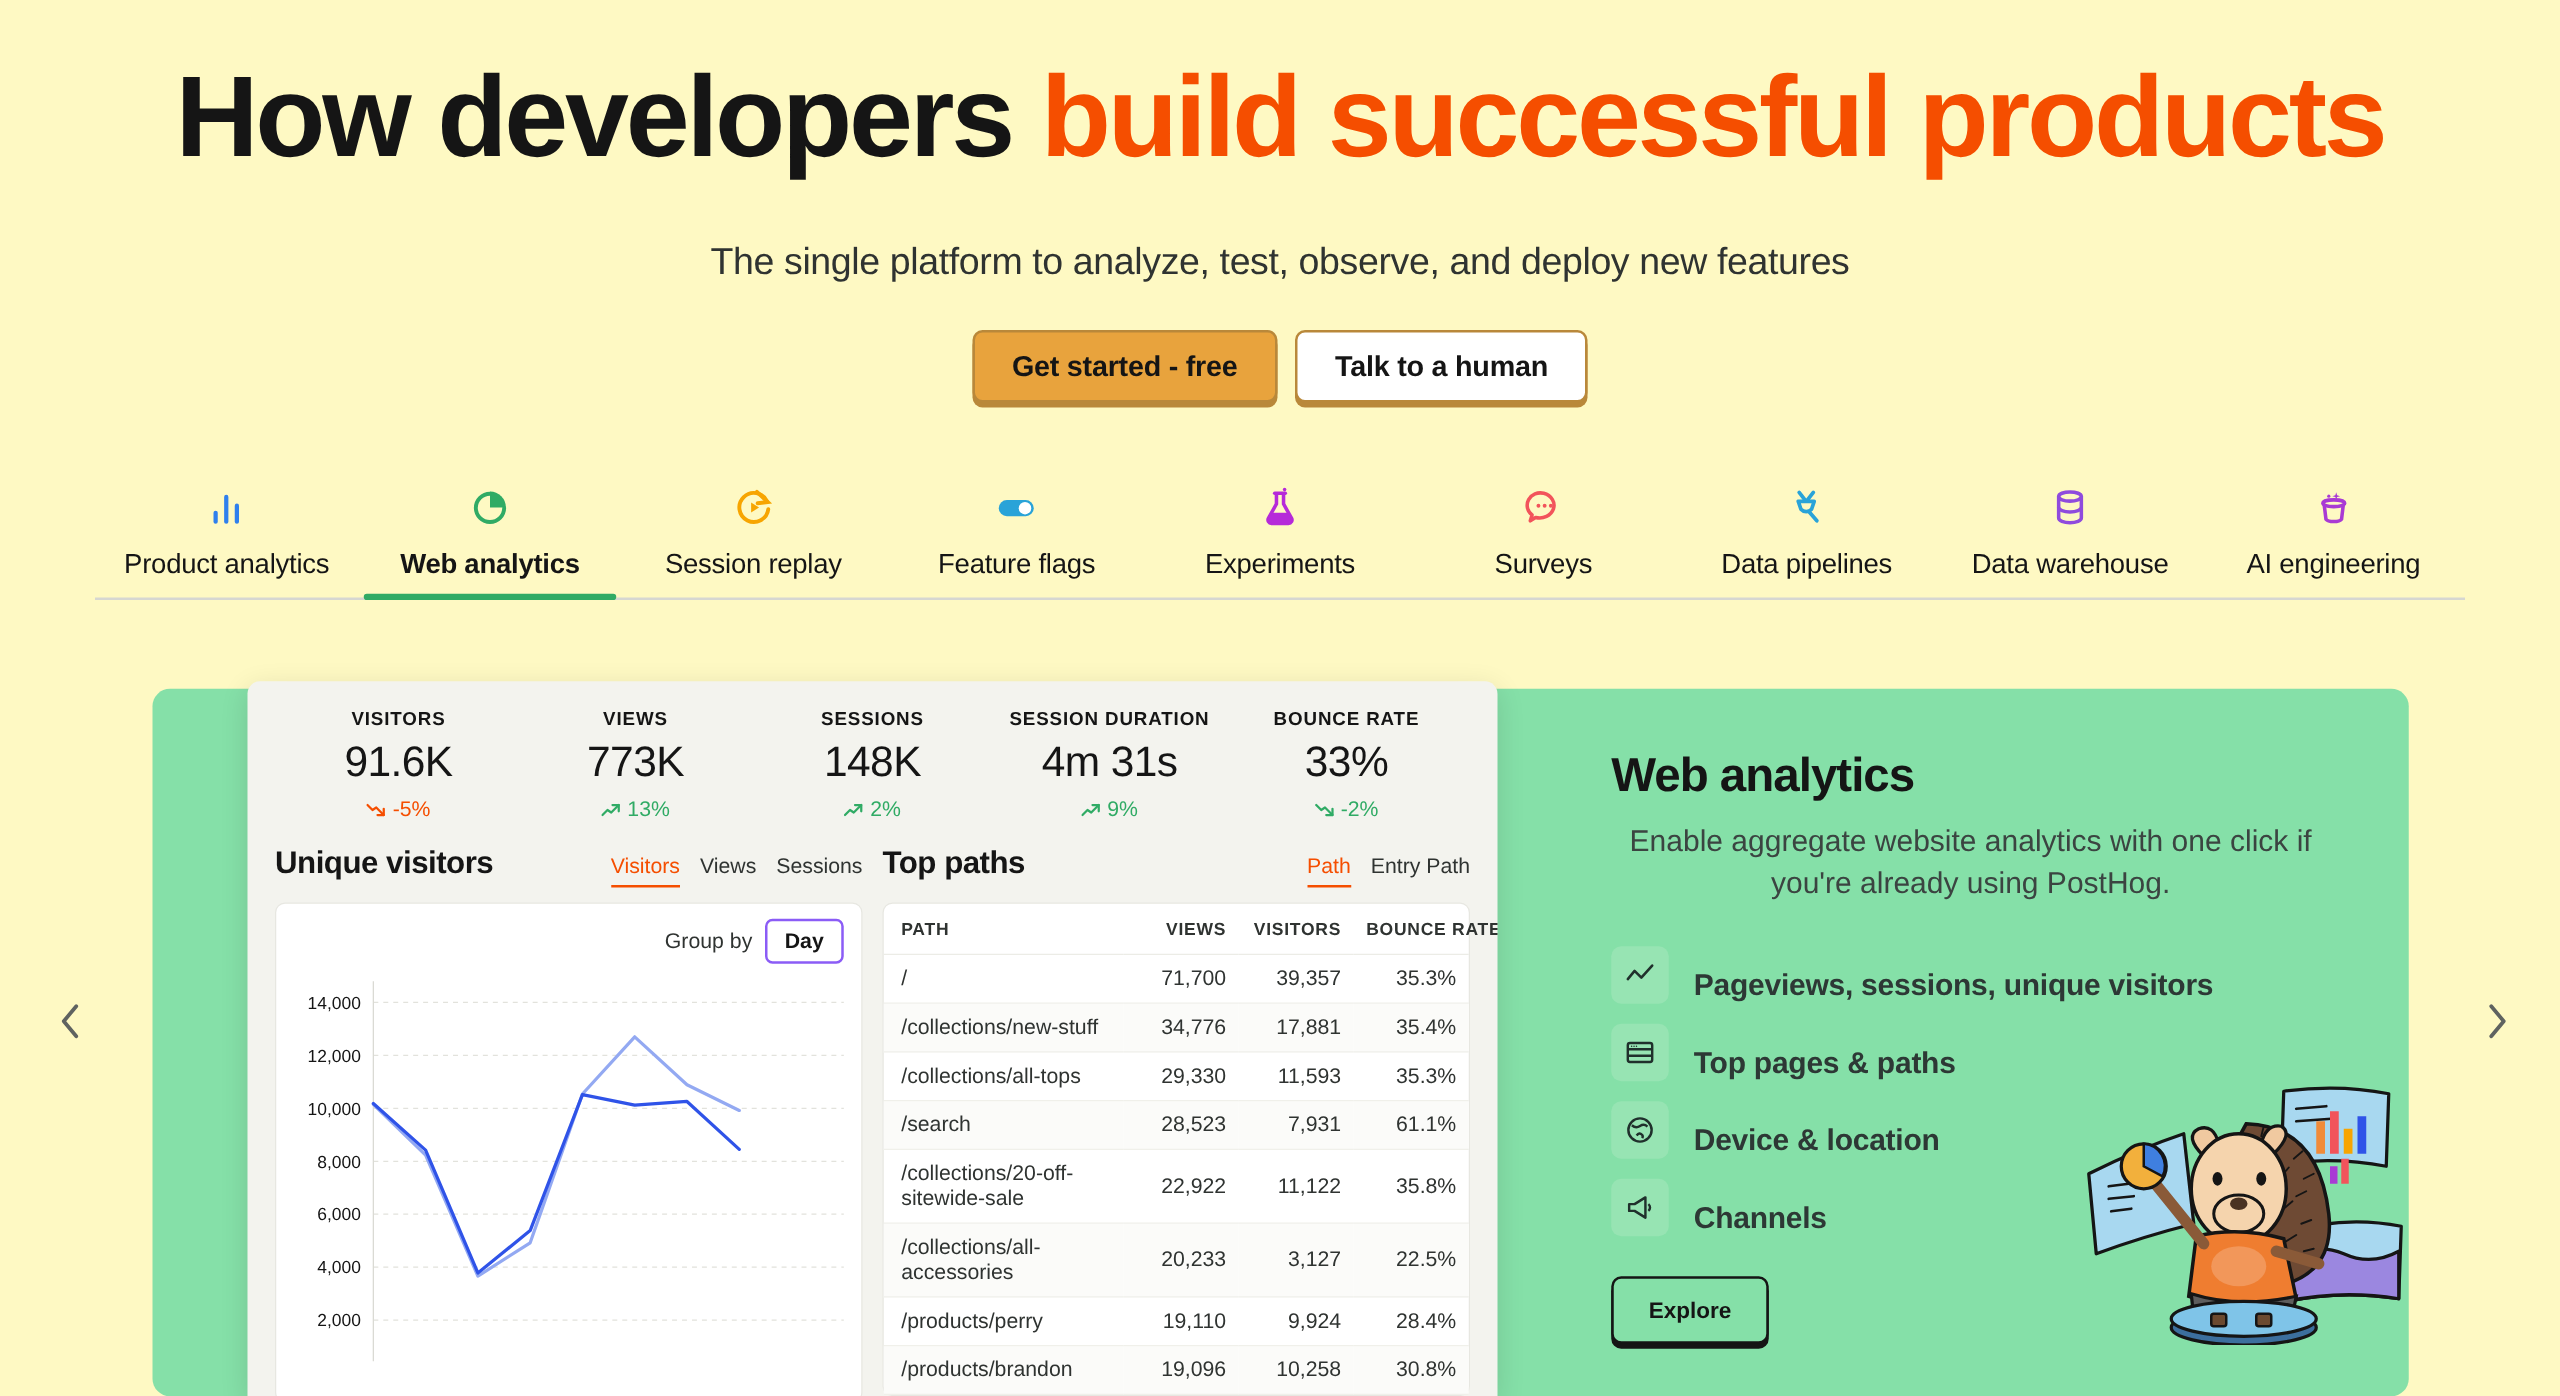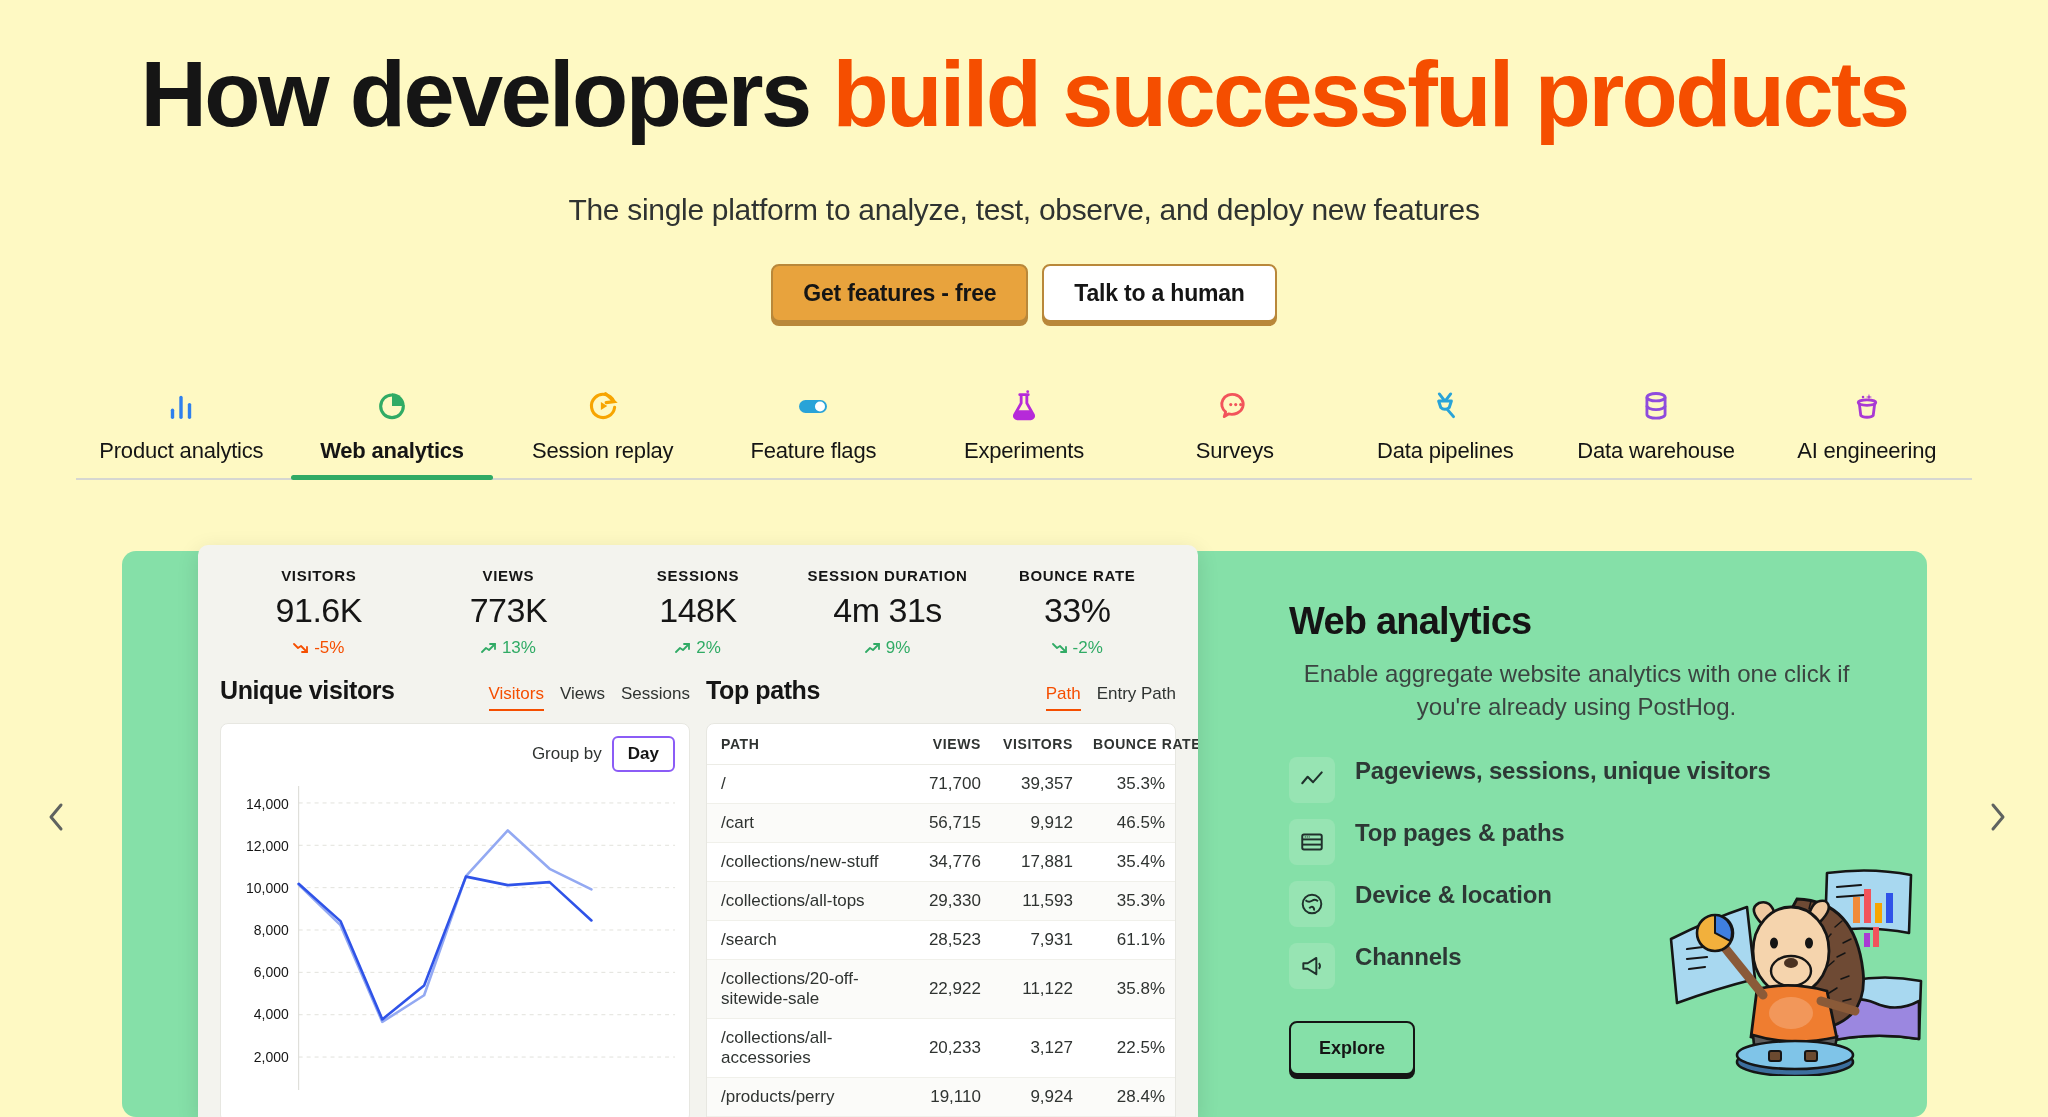--- a/index.html
+++ b/index.html
@@ -80,21 +80,21 @@
     position: absolute; left: 1167px; top: 49px; width: 620px;
   }
   .panel-title {
     font-size: 38px; font-weight: 700; color: #151515;
     letter-spacing: -0.8px; margin-bottom: 14px;
   }
   .panel-desc {
     font-size: 24px; line-height: 33px; color: #3b4441; max-width: 575px; text-align: center;
   }
   .feat-list { margin-top: 34px; display: flex; flex-direction: column; gap: 16px; }
-  .feat { display: flex; align-items: flex-start; gap: 20px; }
+  .feat { display: flex; align-items: flex-end; gap: 20px; }
   .feat-ico {
     width: 46px; height: 46px; flex: none; border-radius: 8px;
     background: #97e4b3; display: flex; align-items: center; justify-content: center;
   }
   .feat-label { font-size: 24px; color: #2d3835; font-weight: 600; letter-spacing: -0.2px; }
   .explore-btn {
     margin-top: 32px; display: inline-flex; align-items: center; justify-content: center;
     height: 54px; padding: 0 28px; background: #85e0a8;
     border: 2px solid #151515; border-radius: 8px;
     box-shadow: 0 4px 0 0 #151515;
@@ -161,21 +161,21 @@
 <body>
 
 <div class="page">
 
   <div class="hero-title">
     <span>How developers </span><span class="accent">build successful products</span>
   </div>
   <div class="hero-sub">The single platform to analyze, test, observe, and deploy new features</div>
 
   <div class="cta-row">
-    <div class="btn-3d btn-primary">Get features - free</div>
+    <div class="btn-3d btn-primary">Get started - free</div>
     <div class="btn-3d btn-secondary">Talk to a human</div>
   </div>
 
   <div class="tabs">
 
     <div class="tab">
       <div class="ticon">
         <svg width="34" height="34" viewBox="0 0 24 24" fill="none" stroke="#2f80ed" stroke-width="2.4" stroke-linecap="round">
           <line x1="6" y1="15" x2="6" y2="20"></line>
             <line x1="12" y1="6" x2="12" y2="20"></line>
@@ -528,26 +528,20 @@
               </tr>
             </thead>
             <tbody id="pathsBody">
                 <tr>
                   <td class="pathcol">/</td>
                   <td>71,700</td>
                   <td>39,357</td>
                   <td>35.3%</td>
                 </tr>
                 <tr>
-                  <td class="pathcol">/cart</td>
-                  <td>56,715</td>
-                  <td>9,912</td>
-                  <td>46.5%</td>
-                </tr>
-                <tr>
                   <td class="pathcol">/collections/new-stuff</td>
                   <td>34,776</td>
                   <td>17,881</td>
                   <td>35.4%</td>
                 </tr>
                 <tr>
                   <td class="pathcol">/collections/all-tops</td>
                   <td>29,330</td>
                   <td>11,593</td>
                   <td>35.3%</td>

